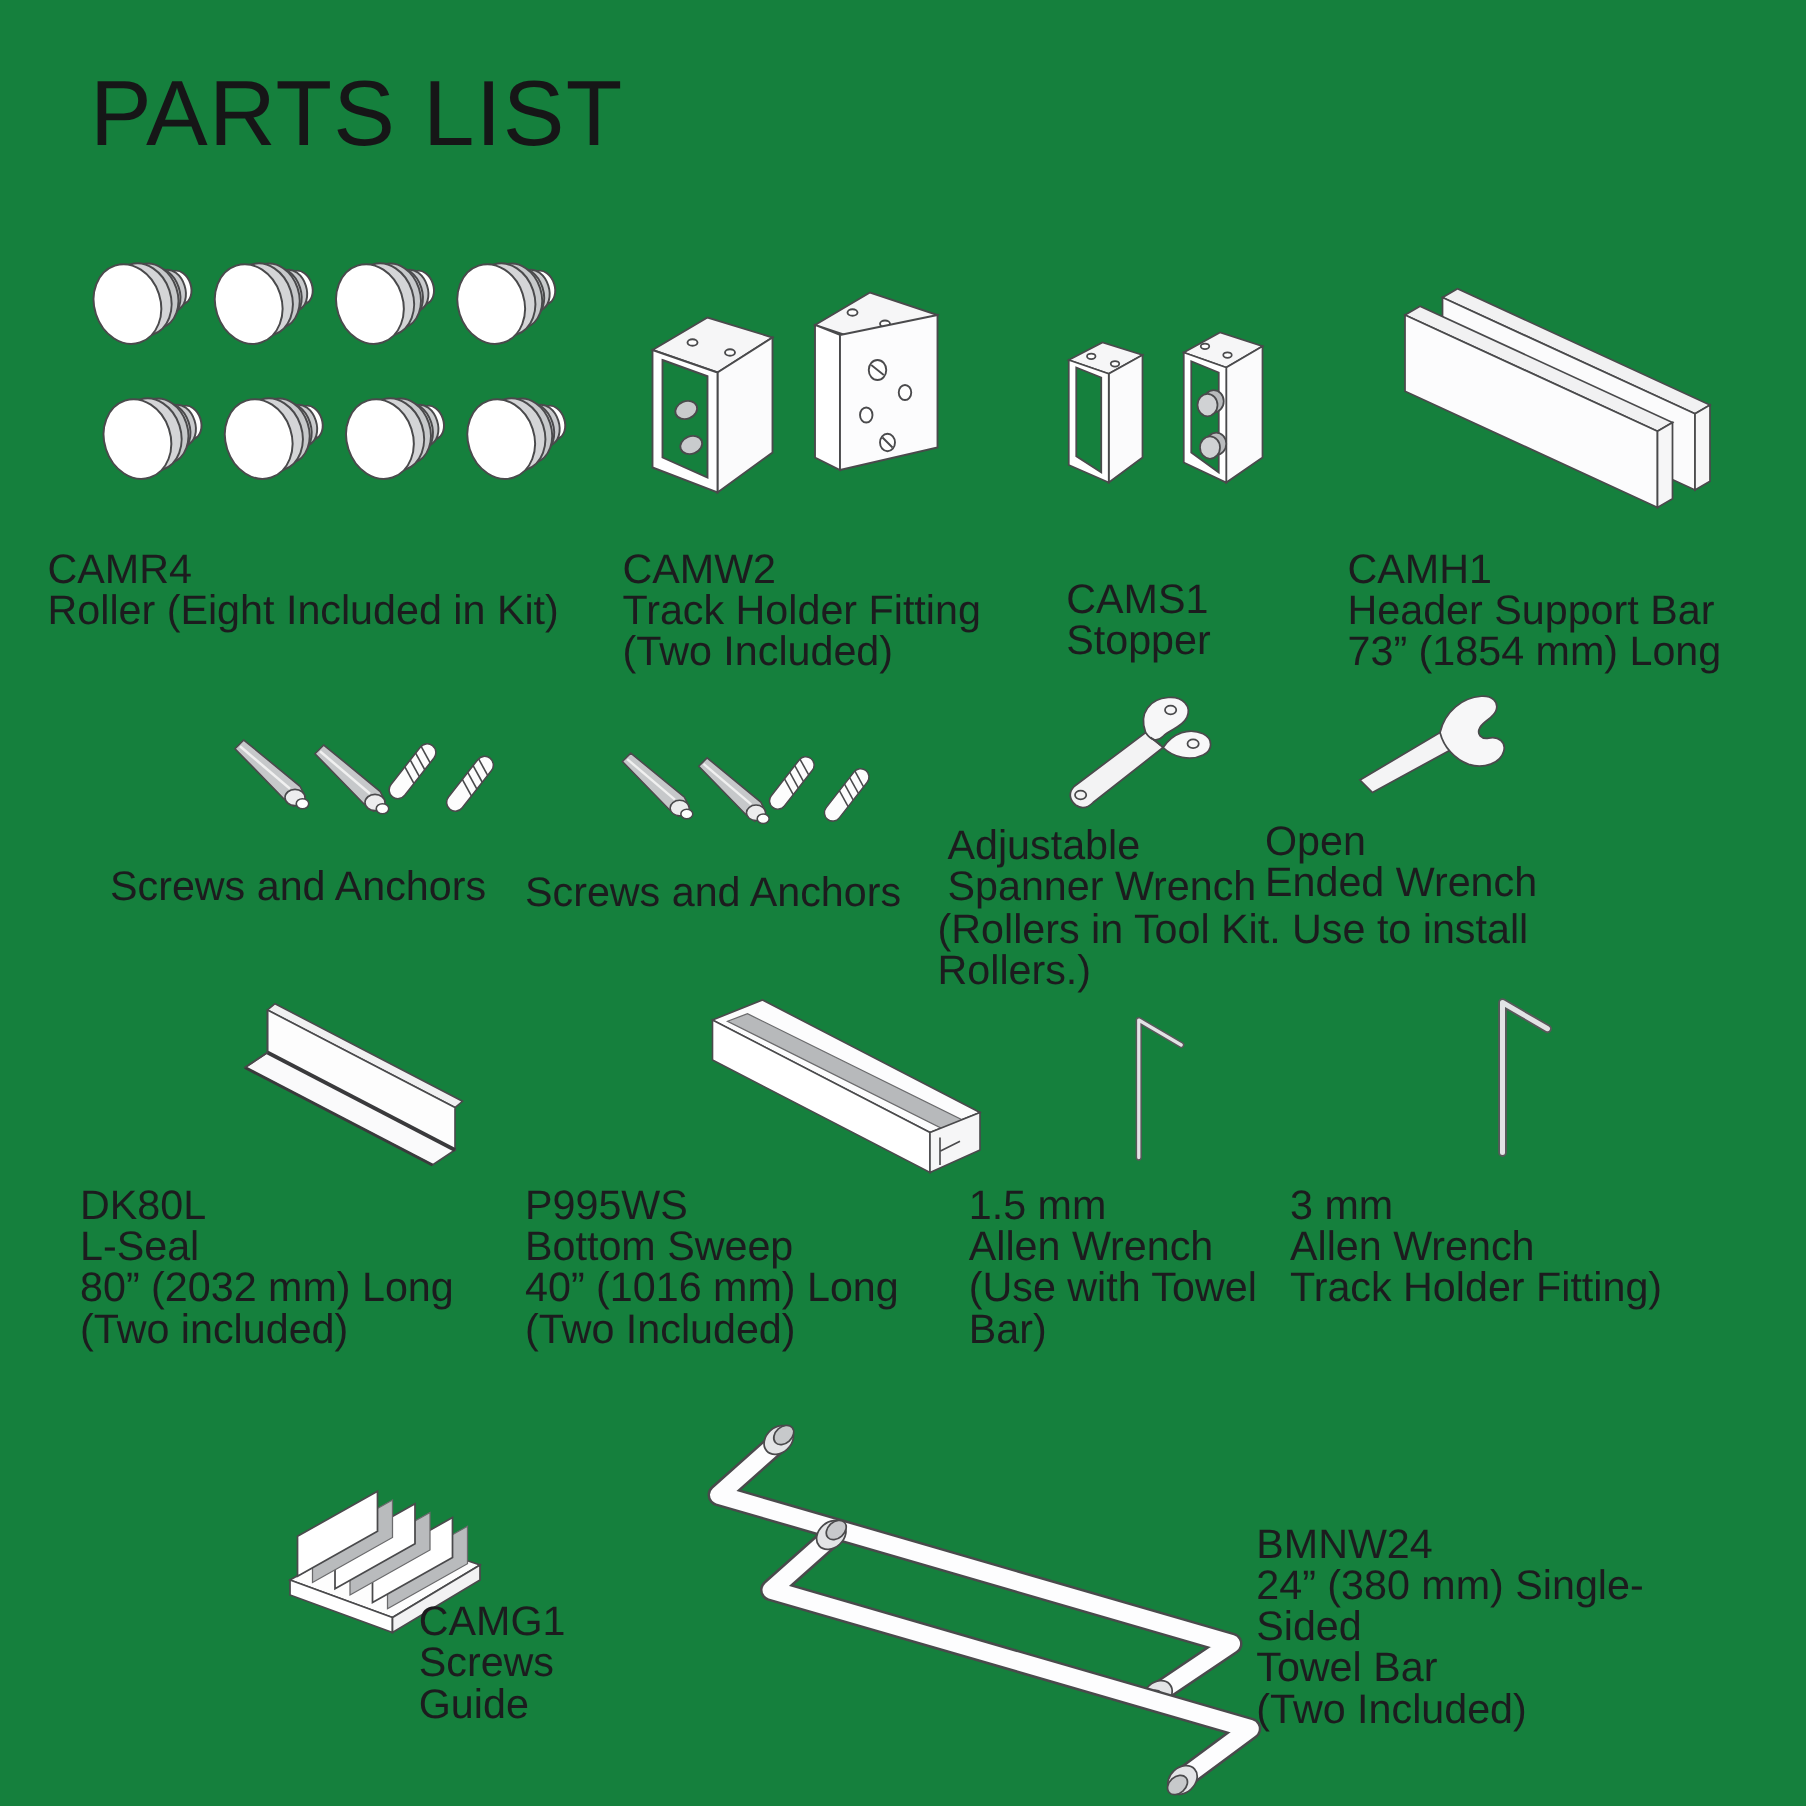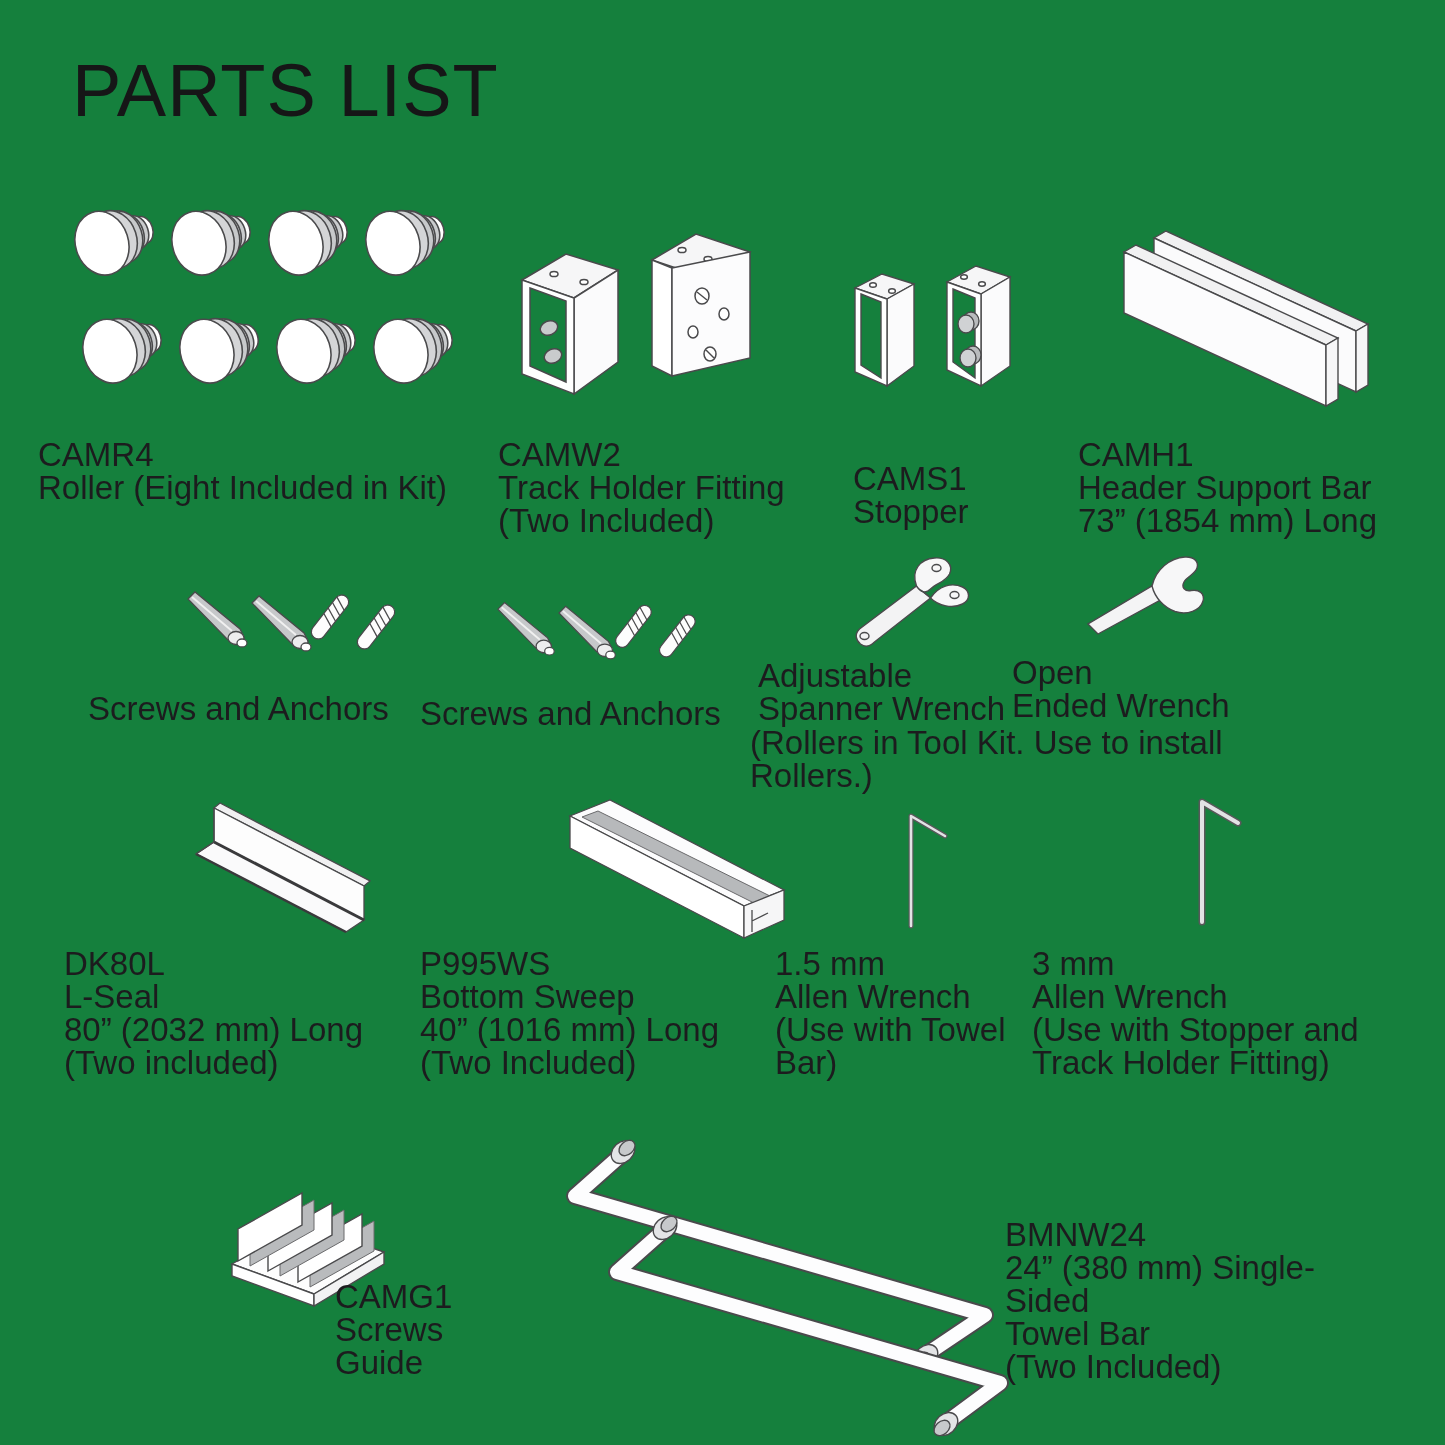--- a/index.html
+++ b/index.html
@@ -266,21 +266,20 @@
 
   <div class="icon" style="left:1190px;top:790px;width:56px;height:138px">
     <svg width="56" height="138" viewBox="0 0 56 138">
       <polyline points="12,132 12,12 48,33" fill="none" stroke="#58585a" stroke-width="7" stroke-linecap="round" stroke-linejoin="round"></polyline>
       <polyline points="12,132 12,12 48,33" fill="none" stroke="#e2e3e5" stroke-width="4" stroke-linecap="round" stroke-linejoin="round"></polyline>
     </svg>
   </div>
   <div class="lbl" style="left:1032px;top:947px;width:340px">
     <span>3 mm</span>
     <span>Allen Wrench</span>
-    <span>(Use with Stopper and</span>
     <span>Track Holder Fitting)</span>
   </div>
 
   <div class="icon" style="left:226px;top:1178px;width:170px;height:140px">
     <svg width="170" height="140" viewBox="0 0 170 140">
       <g stroke="#4a4a4c" stroke-width="1.4" fill="none">
         <polygon points="6,86 76,46 158,74 88,116" fill="#fdfdfd"></polygon>
         <polygon points="6,86 88,116 88,128 6,98" fill="#ffffff"></polygon>
         <polygon points="88,116 158,74 158,86 88,128" fill="#f2f2f3"></polygon>
         <polygon points="84,109 148,73 148,43 84,79" fill="#b9bbbd" stroke="#6a6a6c" stroke-width="1"></polygon>

